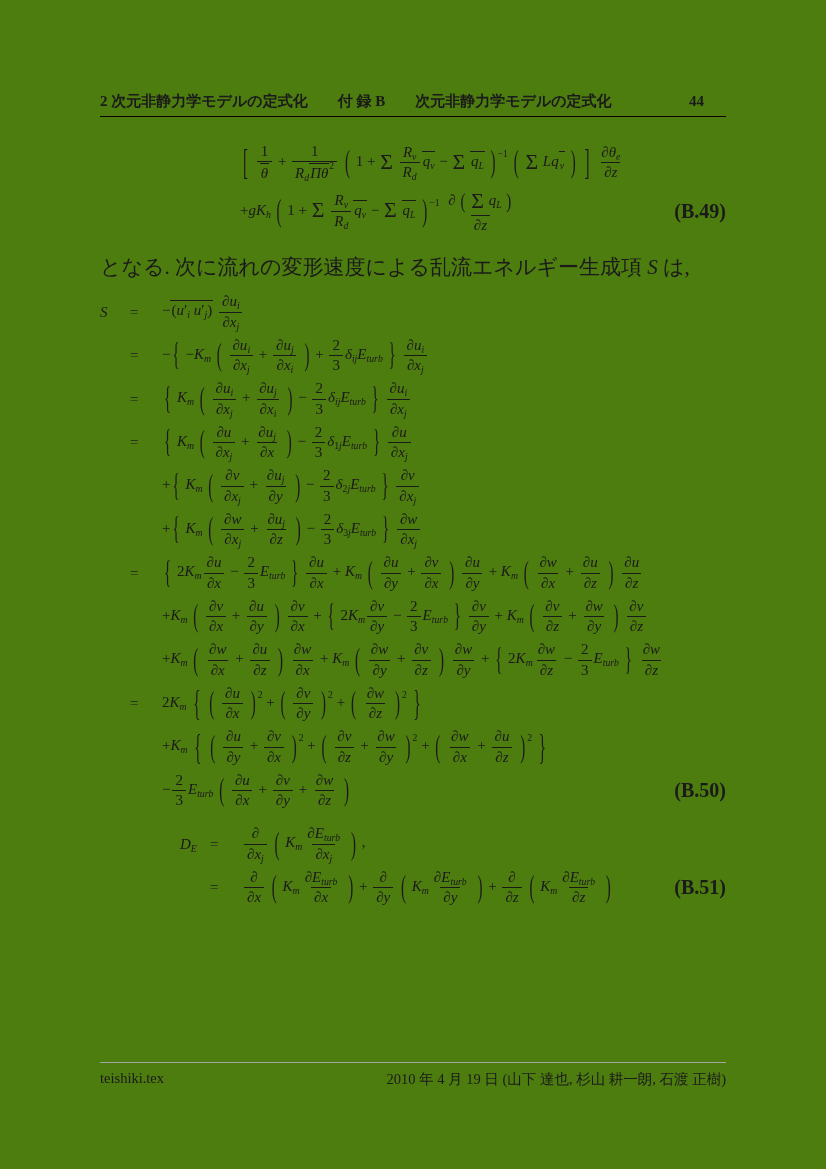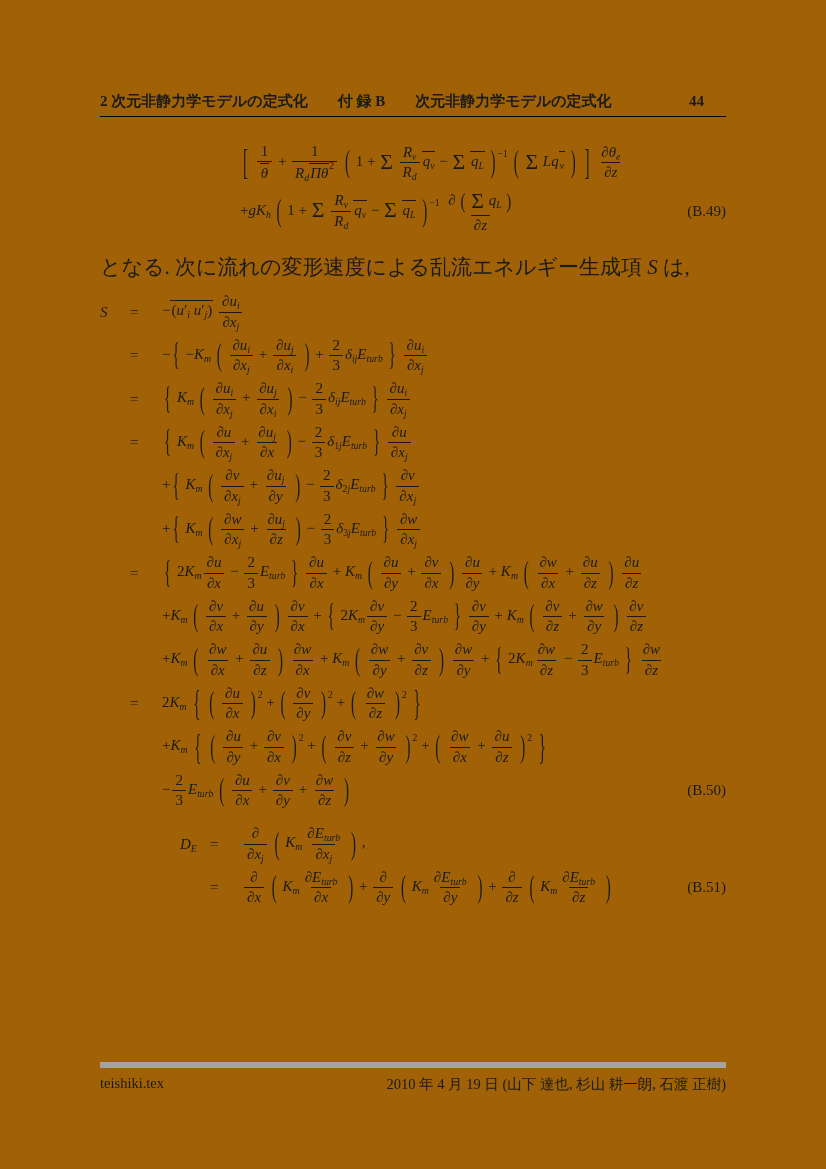--- a/index.html
+++ b/index.html
@@ -1,19 +1,19 @@
 <!DOCTYPE html>
 <html><head>
 <meta charset="utf-8">
 <style>
   html,body{margin:0;padding:0;background:#ffffff;}
   .page{
     position:relative;
     width:826px;height:1169px;
-    background:#a16207;
+    background:#4d7c0f;
     color:#1a1a1a;
     font-family:"Liberation Serif","DejaVu Serif",serif;
     overflow:hidden;
     box-sizing:border-box;
     padding:92px 100px 0 100px;
   }
   
   .hdr{
     display:flex;align-items:baseline;
     font-weight:bold;font-size:15px;
@@ -28,41 +28,41 @@
   .im i{font-style:italic;}
   
   .eq-block{font-size:15px;}
   .eq-b49{margin-top:26px;padding-left:140px;}
   .eq-b50{margin-top:10px;}
   .eq-b51{margin-top:16px;padding-left:80px;}
   .mrow{display:flex;align-items:center;margin:6px 0;white-space:nowrap;}
   .mlhs{display:inline-block;width:30px;}
   .mrel{display:inline-block;width:32px;}
   .mexpr{display:inline-block;}
-  .meqnum{margin-left:auto;padding-left:10px;font-size:15px;}
+  .meqnum{margin-left:auto;padding-left:10px;font-size:20px;font-weight:bold;}
   
   .mit{font-style:italic;}
   .mfrac{
     display:inline-flex;flex-direction:column;align-items:center;
     vertical-align:middle;margin:0 2px;text-align:center;
   }
   .mnum{display:block;line-height:1.15;padding:0 3px 1px 3px;}
   .mden{display:block;line-height:1.15;padding:1px 3px 0 3px;border-top:1px solid currentColor;}
   .mover{display:inline-block;border-top:1px solid currentColor;padding:1px 1px 0 1px;line-height:1.1;}
   .msum{font-size:1.45em;vertical-align:-0.12em;margin:0 1px;}
   .msup{font-size:0.65em;vertical-align:0.95em;line-height:0;}
   .msub{font-size:0.65em;vertical-align:-0.3em;line-height:0;}
   .del{display:inline-block;vertical-align:-0.08em;transform-origin:50% 50%;}
   .del.s1{transform:scaleY(2.05);margin:0 2px;}
   .del.s2{transform:scaleY(2.45);margin:0 3px;}
   .del.s3{transform:scaleY(1.45);margin:0 1px;}
   
   .ftr{
     position:absolute;top:1062px;left:100px;width:626px;
-    border-top:6px solid #a3a3a3;
+    border-top:1px solid #a3a3a3;
     padding-top:7px;
     display:flex;justify-content:space-between;
     font-size:14.5px;
   }
 </style>
 </head>
 <body>
 
 <div class="page">
 

